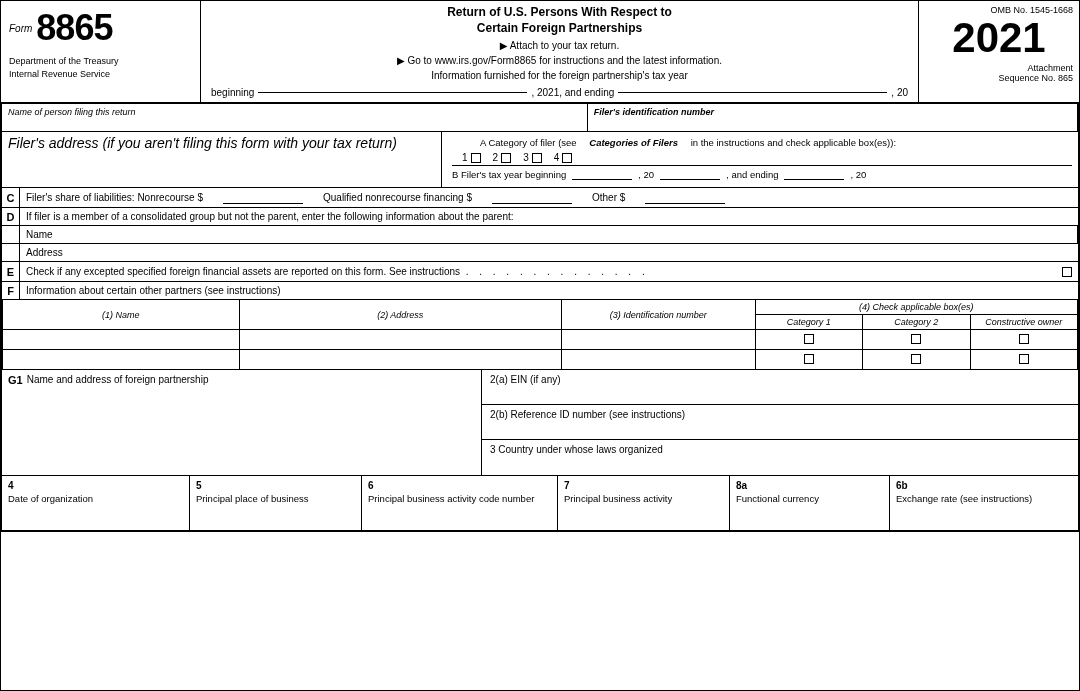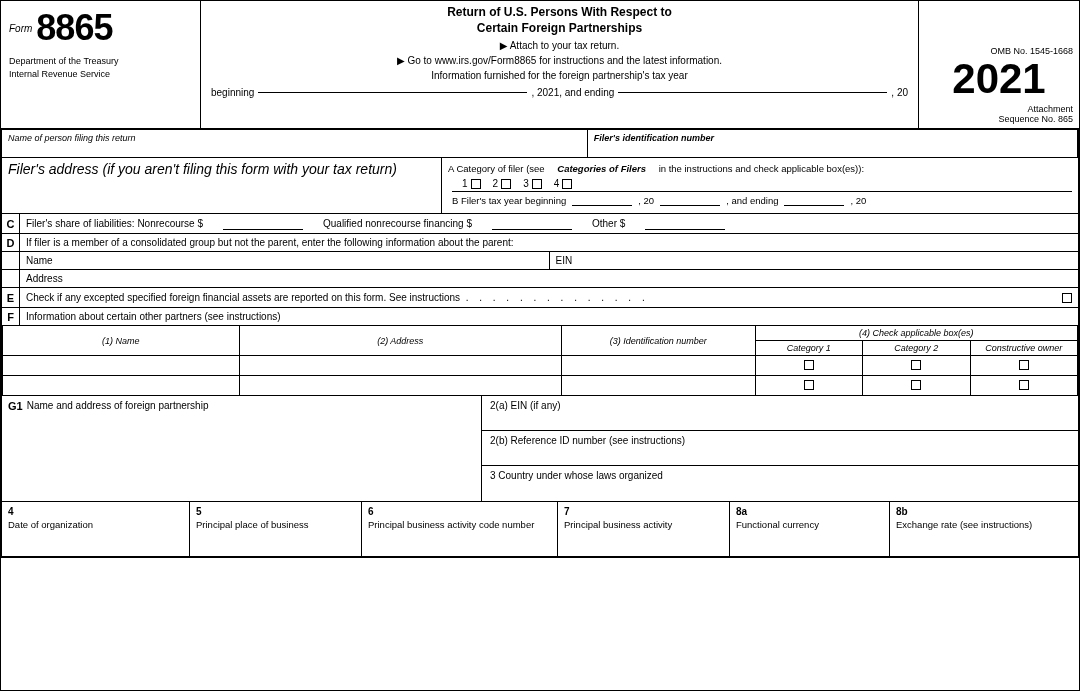--- a/index.html
+++ b/index.html
@@ -72,21 +72,20 @@
       align-items: center;
       margin-top: 4px;
       font-size: 10px;
       gap: 4px;
     }
 
     .header-right {
       width: 160px;
       padding: 4px 6px;
       flex-shrink: 0;
-      margin-top: 41px;
     }
     .omb {
       font-size: 9px;
       text-align: right;
     }
     .year-box {
       font-size: 42px;
       font-weight: bold;
       text-align: center;
       line-height: 1;
@@ -138,20 +137,21 @@
       flex: 1;
       padding: 2px 4px;
     }
     .cat-header {
       font-size: 9.5px;
       display: flex;
       align-items: flex-end;
       gap: 5px;
       flex-wrap: wrap;
       line-height: 1.5;
+      margin-left: 32px;
     }
     .cat-boxes-row {
       display: flex;
       align-items: center;
       gap: 12px;
       margin: 2px 0 2px 14px;
       font-size: 10px;
     }
     .cat-box-item {
       display: flex;
@@ -487,21 +487,20 @@
     </div>
 
     <div class="row-d-header">
       <div class="row-letter">D</div>
       <div class="row-content">If filer is a member of a consolidated group but not the parent, enter the following information about the parent:</div>
     </div>
 
     <div class="row-d-name-addr">
       <div class="row-d-indent"></div>
       <div class="row-d-name-cell">Name</div>
-      <div class="row-d-ein-cell">EIN</div>
     </div>
 
     <div class="row-d-name-addr" style="border-bottom:1px solid #000;">
       <div class="row-d-indent"></div>
       <div class="row-d-name-cell" style="border-right:none; flex:1;">Address</div>
     </div>
 
     <div class="row-e">
       <div class="row-letter">E</div>
       <div class="row-e-content">
@@ -587,20 +586,20 @@
       </div>
       <div class="bottom-cell" style="width:172px;">
         <span class="bottom-cell-num">7</span>
         <span class="bottom-cell-label">Principal business activity</span>
       </div>
       <div class="bottom-cell" style="width:160px;">
         <span class="bottom-cell-num">8a</span>
         <span class="bottom-cell-label">Functional currency</span>
       </div>
       <div class="bottom-cell" style="flex:1;">
-        <span class="bottom-cell-num">8b</span>
+        <span class="bottom-cell-num">6b</span>
         <span class="bottom-cell-label">Exchange rate (see instructions)</span>
       </div>
     </div>
 
   </div>
 
 </div>
 
 </body></html>

